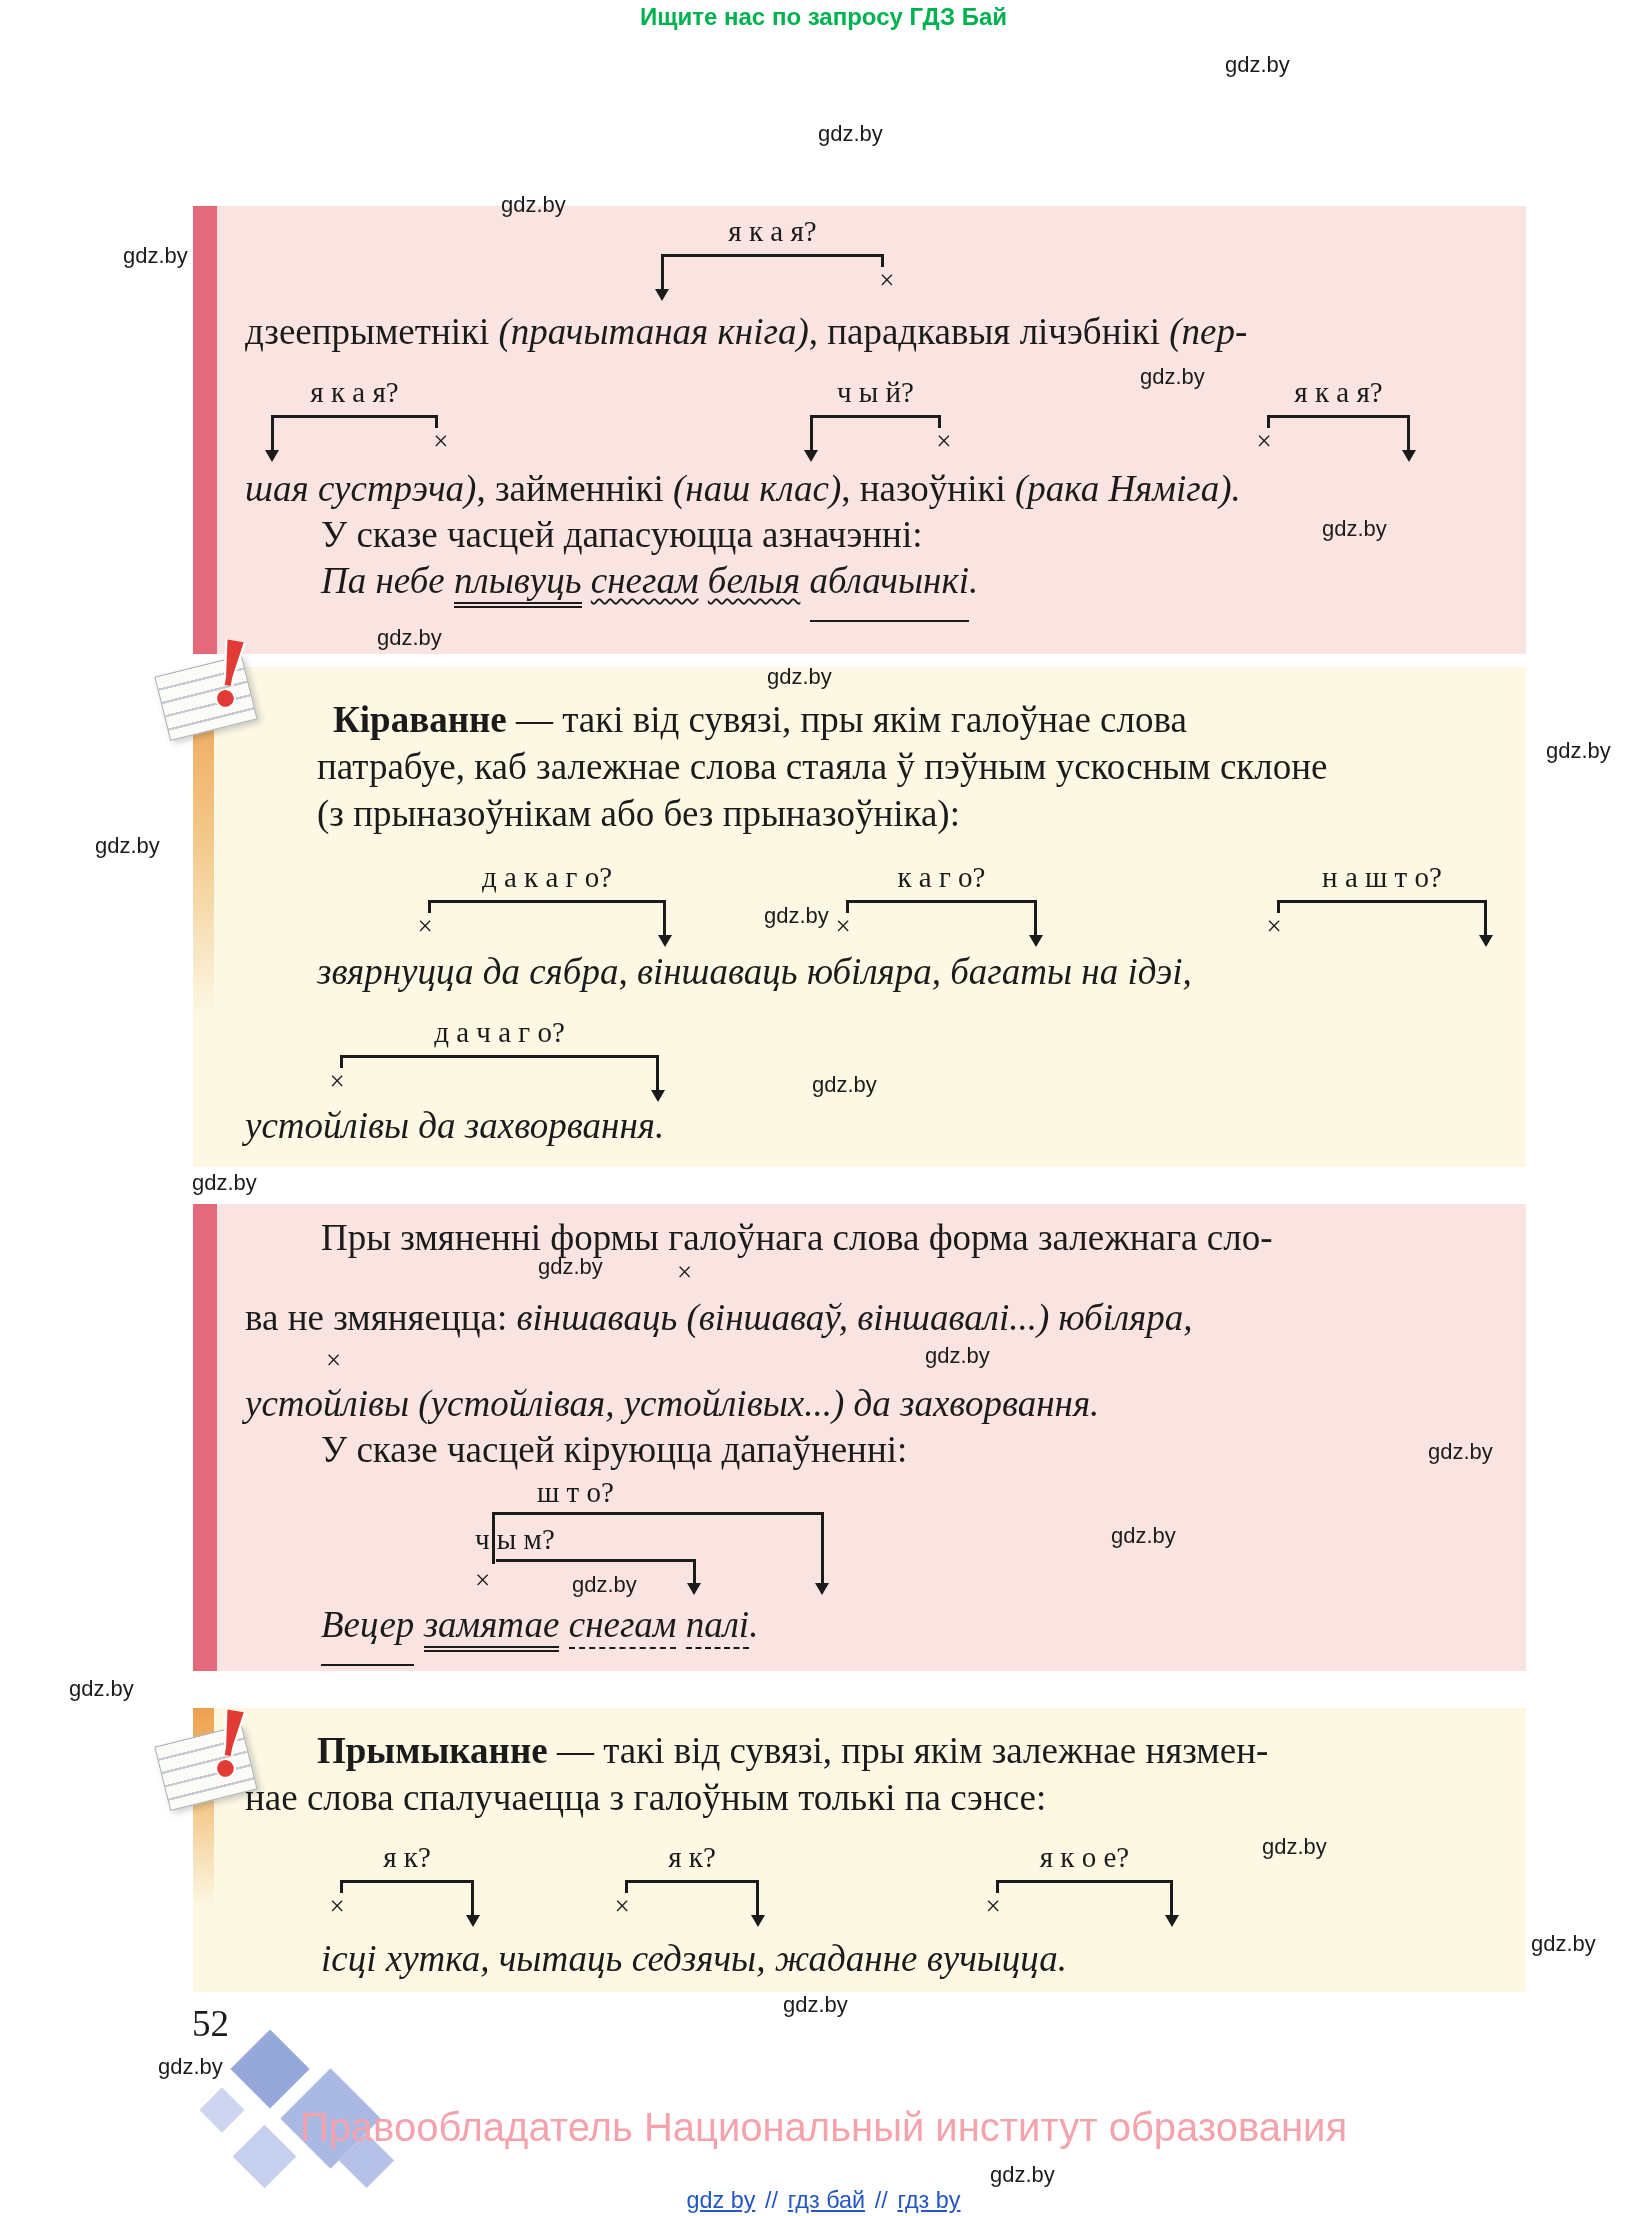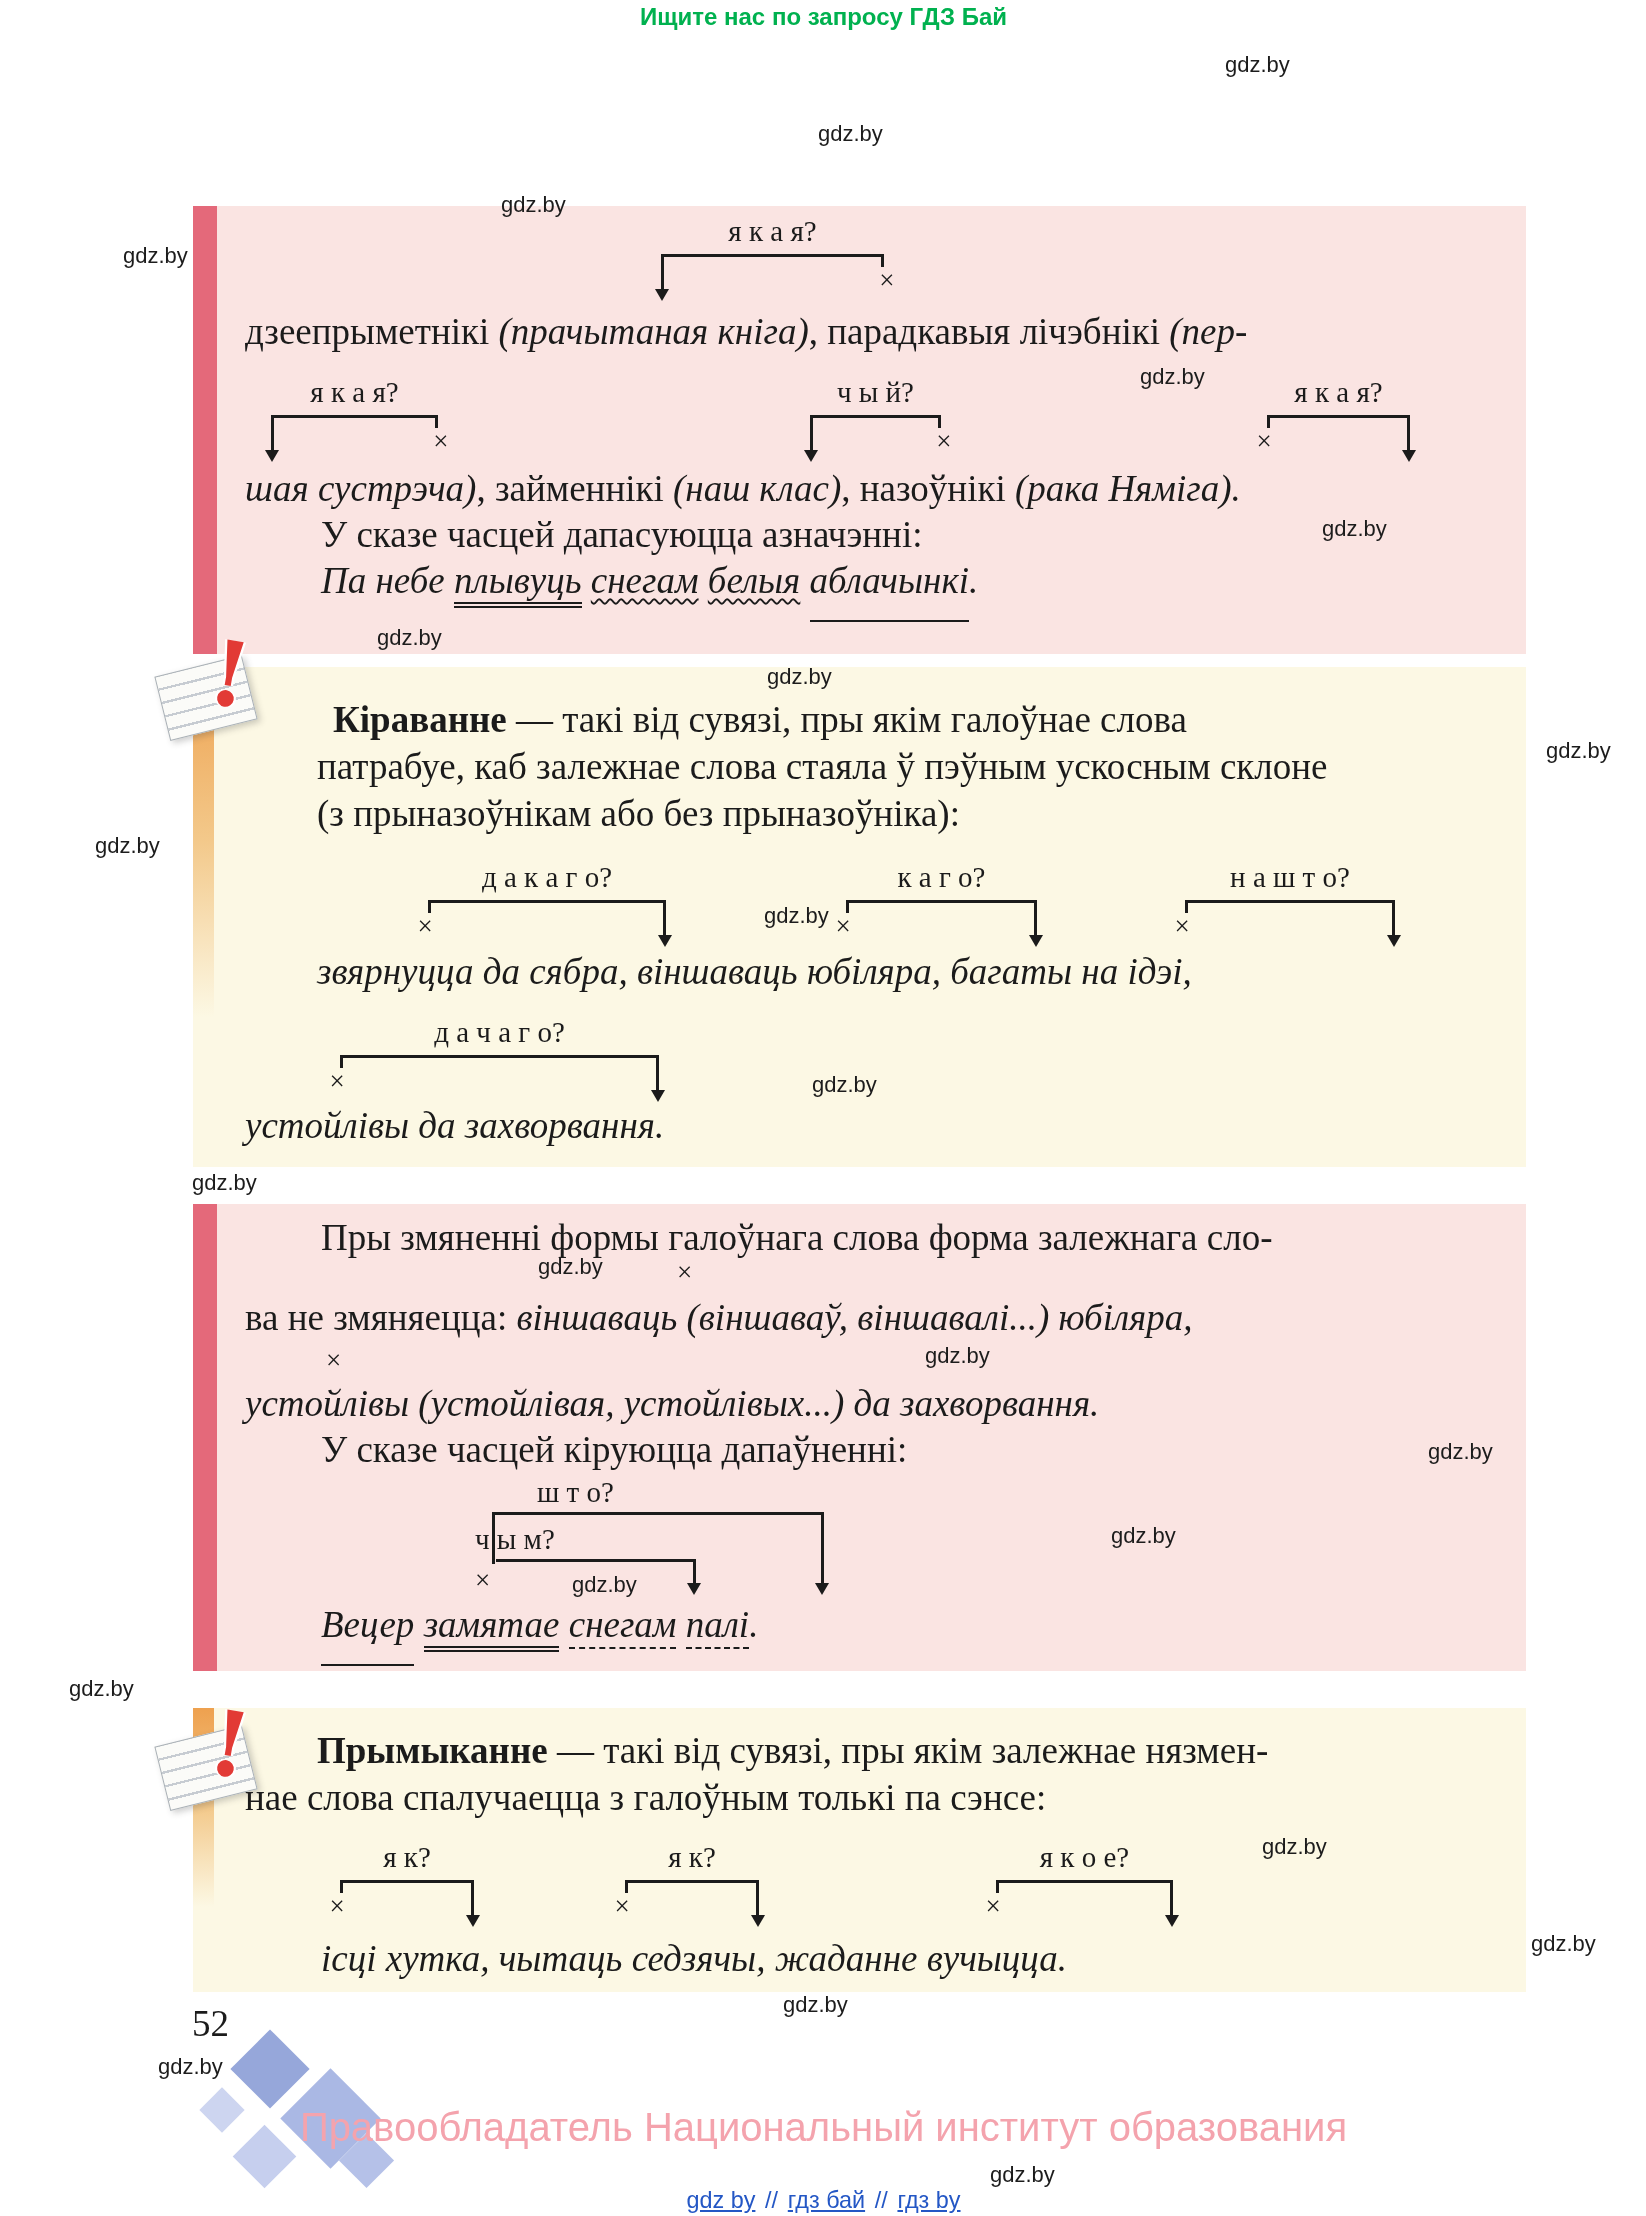--- a/index.html
+++ b/index.html
@@ -162,21 +162,21 @@
     </div>
     <div class="qd" style="left:653px;top:196px;width:191px;">
       <div class="qlbl">к а г о?</div>
       <div class="brk">
         <span class="vl l short"></span>
         <span class="xm l">×</span>
         <span class="vl r tall"></span>
           <span class="ah r"></span>
       </div>
     </div>
-    <div class="qd" style="left:992px;top:196px;width:210px;">
+    <div class="qd" style="left:1084px;top:196px;width:210px;">
       <div class="qlbl">н а ш т о?</div>
       <div class="brk">
         <span class="vl l short"></span>
         <span class="xm l">×</span>
         <span class="vl r tall"></span>
           <span class="ah r"></span>
       </div>
     </div>
 
     <div class="tline it" style="left:124px;top:281px;">звярнуцца да сябра, віншаваць юбіляра, багаты на ідэі,</div>

